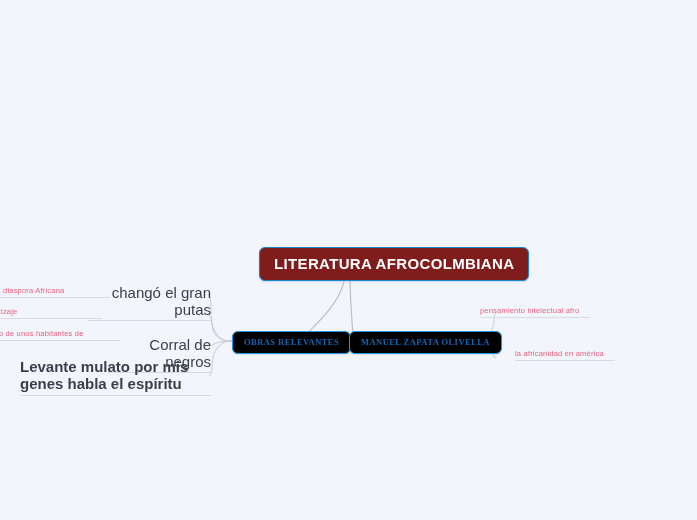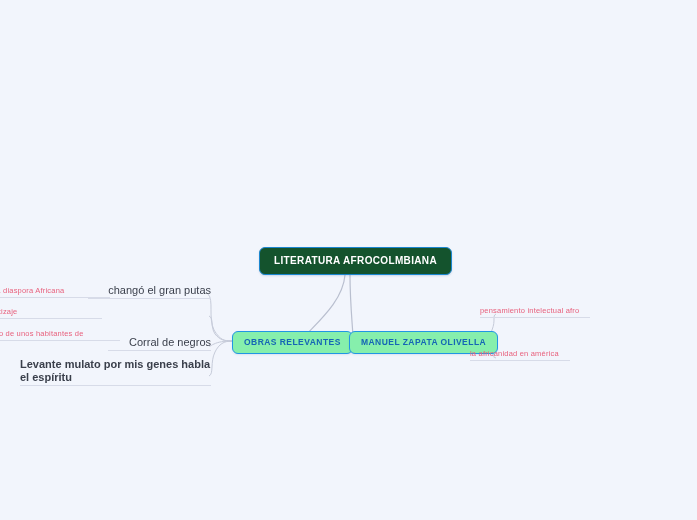--- a/index.html
+++ b/index.html
@@ -32,54 +32,55 @@
   .node {
     position: absolute;
     box-sizing: border-box;
     white-space: nowrap;
   }
   
   .root-node {
     left: 259px;
     top: 247px;
     padding: 7px 14px 8px 14px;
-    background: #14532d;
+    background: #7f1d1d;
     border: 1px solid #1b86cf;
     border-radius: 6px;
     color: #ffffff;
-    font-size: 10px;
+    font-size: 15px;
     font-weight: bold;
     letter-spacing: 0.35px;
     box-shadow: 0 1px 2px rgba(30,80,140,0.18);
   }
   
   .branch-node {
     padding: 5px 11px 6px 11px;
-    background: #86efac;
+    background: #000000;
     border: 1.5px solid #2196e3;
     border-radius: 6px;
     color: #1565b5;
     font-size: 8.5px;
     font-weight: bold;
     letter-spacing: 0.45px;
     box-shadow: 0 1px 2px rgba(30,80,140,0.10);
+    font-family: Liberation Serif, serif;
   }
   #node-obras { left: 232px; top: 331px; }
   #node-manuel { left: 349px; top: 331px; }
 
   
   .leaf {
     position: absolute;
     box-sizing: border-box;
     border-bottom: 1px solid #d7dbe8;
     padding-bottom: 2px;
   }
   .leaf-dark {
     color: #3a3f4b;
-    font-size: 11px;
+    font-size: 15px;
     text-align: right;
   }
   .leaf-red {
     color: #e8617d;
     font-size: 7.5px;
     letter-spacing: 0.2px;
   }
   .leaf-red-big {
     color: #e8617d;
     font-size: 11px;
@@ -97,21 +98,21 @@
   #leaf-espejo     { left: -20px; top: 329px; width: 140px; }
 
   #leaf-chango     { left: 88px;  top: 284px; width: 123px; }
   #leaf-arbol      { left: 68px;  top: 306px; width: 143px; }
   #leaf-corral     { left: 108px; top: 336px; width: 103px; }
   #leaf-levante    { left: 20px;  top: 358px; width: 191px; text-align: left; }
 
   
   #leaf-pensamiento { left: 480px; top: 306px; width: 110px; }
   #leaf-narrativa   { left: 497px; top: 325px; width: 107px; }
-  #leaf-africanidad { left: 470px; top: 349px; width: 100px; }
+  #leaf-africanidad { left: 515px; top: 349px; width: 100px; }
 </style>
 </head>
 <body>
 
 <div id="canvas">
 
   <svg class="svg-layer" viewBox="0 0 697 520">
 
     <path d="M345,275 C343,300 320,320 305,336" stroke="#b9bfcf" stroke-width="1.2" fill="none"></path>
 

